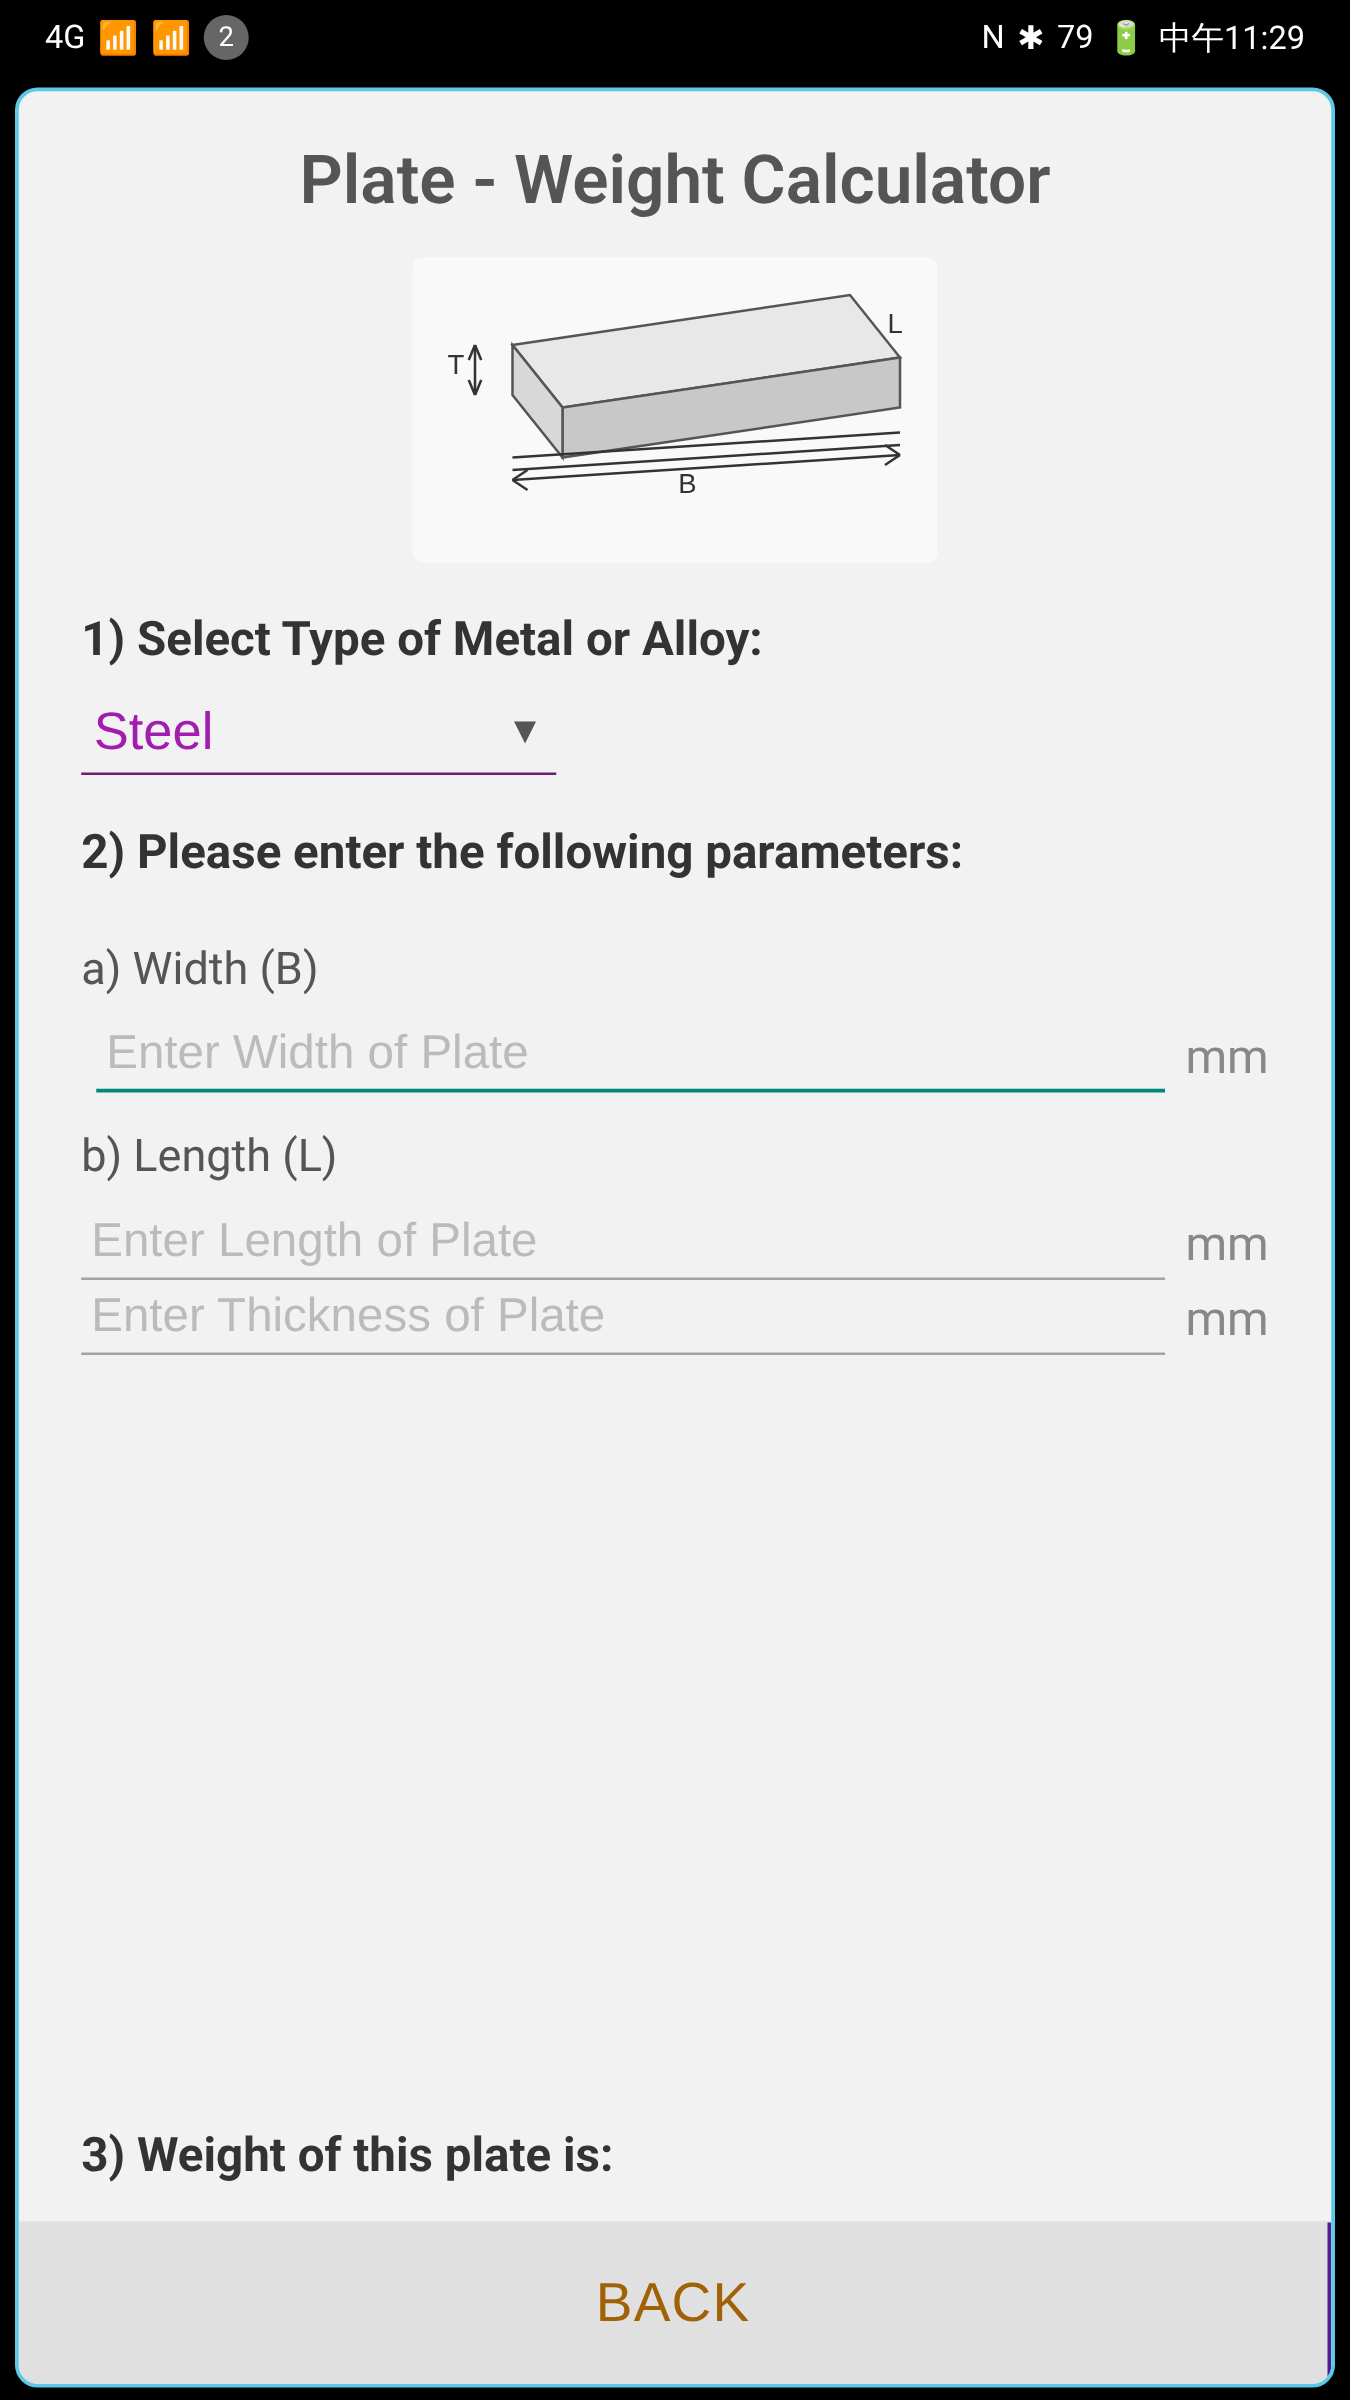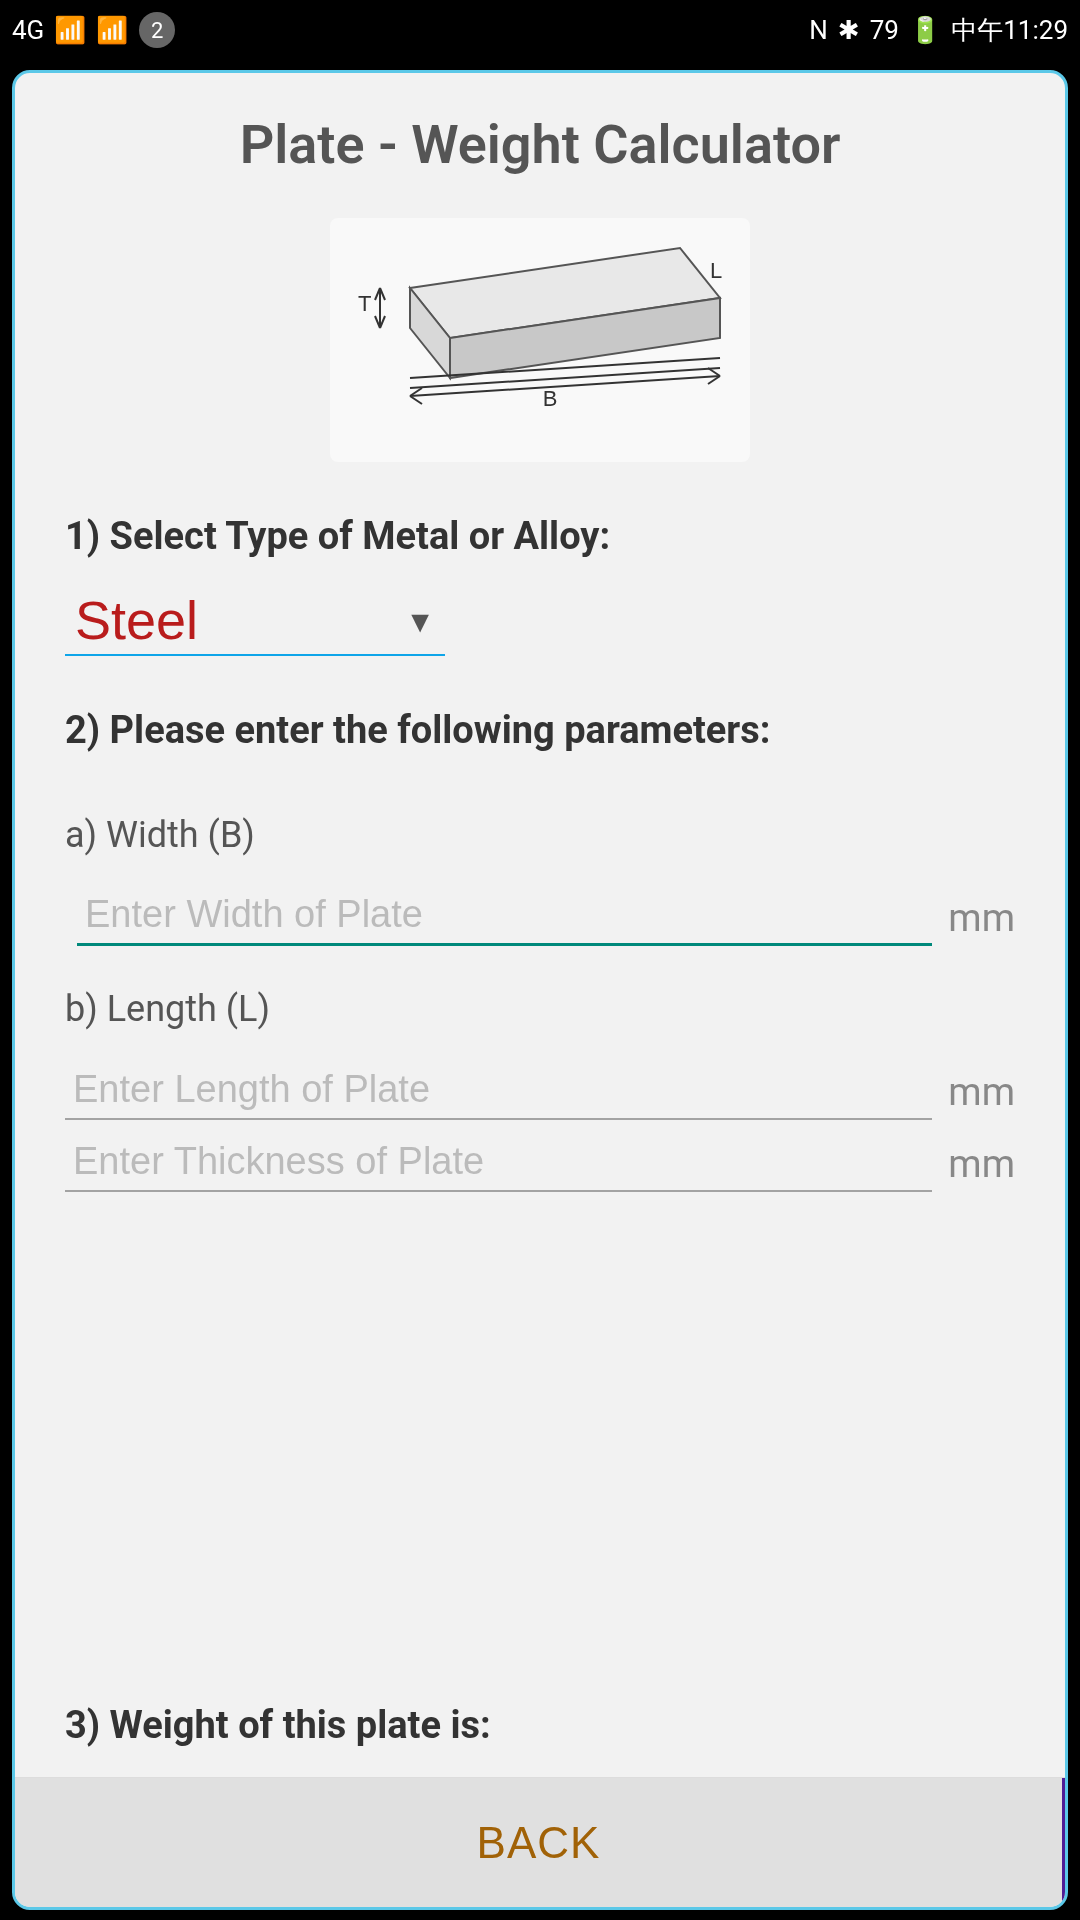--- a/index.html
+++ b/index.html
@@ -14,21 +14,21 @@
       flex-direction: column;
     }
 
     
     .status-bar {
       width: 100%;
       height: 60px;
       background: #000;
       display: flex;
       justify-content: space-between;
-      padding: 0 12px;
+      padding: 0 36px;
       color: #fff;
       font-size: 26px;
       flex-shrink: 0;
     }
 
     .status-left {
       display: flex;
       align-items: center;
       gap: 10px;
     }
@@ -50,21 +50,20 @@
       flex-direction: column;
       overflow: hidden;
     }
 
     .card-content {
       flex: 1;
       padding: 40px 50px 30px 50px;
       display: flex;
       flex-direction: column;
       overflow-y: auto;
-      gap: 12px;
     }
 
     
     .title {
       text-align: center;
       font-size: 54px;
       font-weight: 600;
       color: #555;
       margin-bottom: 30px;
     }
@@ -92,24 +91,24 @@
 
     
     .dropdown-wrapper {
       margin-bottom: 40px;
     }
 
     .dropdown-select {
       width: 380px;
       height: 70px;
       border: none;
-      border-bottom: 2px solid #0ea5e9;
+      border-bottom: 2px solid #701a75;
       background: transparent;
-      font-size: 54px;
-      color: #b91c1c;
+      font-size: 42px;
+      color: #a21caf;
       padding: 0 10px;
       appearance: none;
       -webkit-appearance: none;
       cursor: pointer;
       outline: none;
     }
 
     .dropdown-container {
       position: relative;
       display: inline-block;

